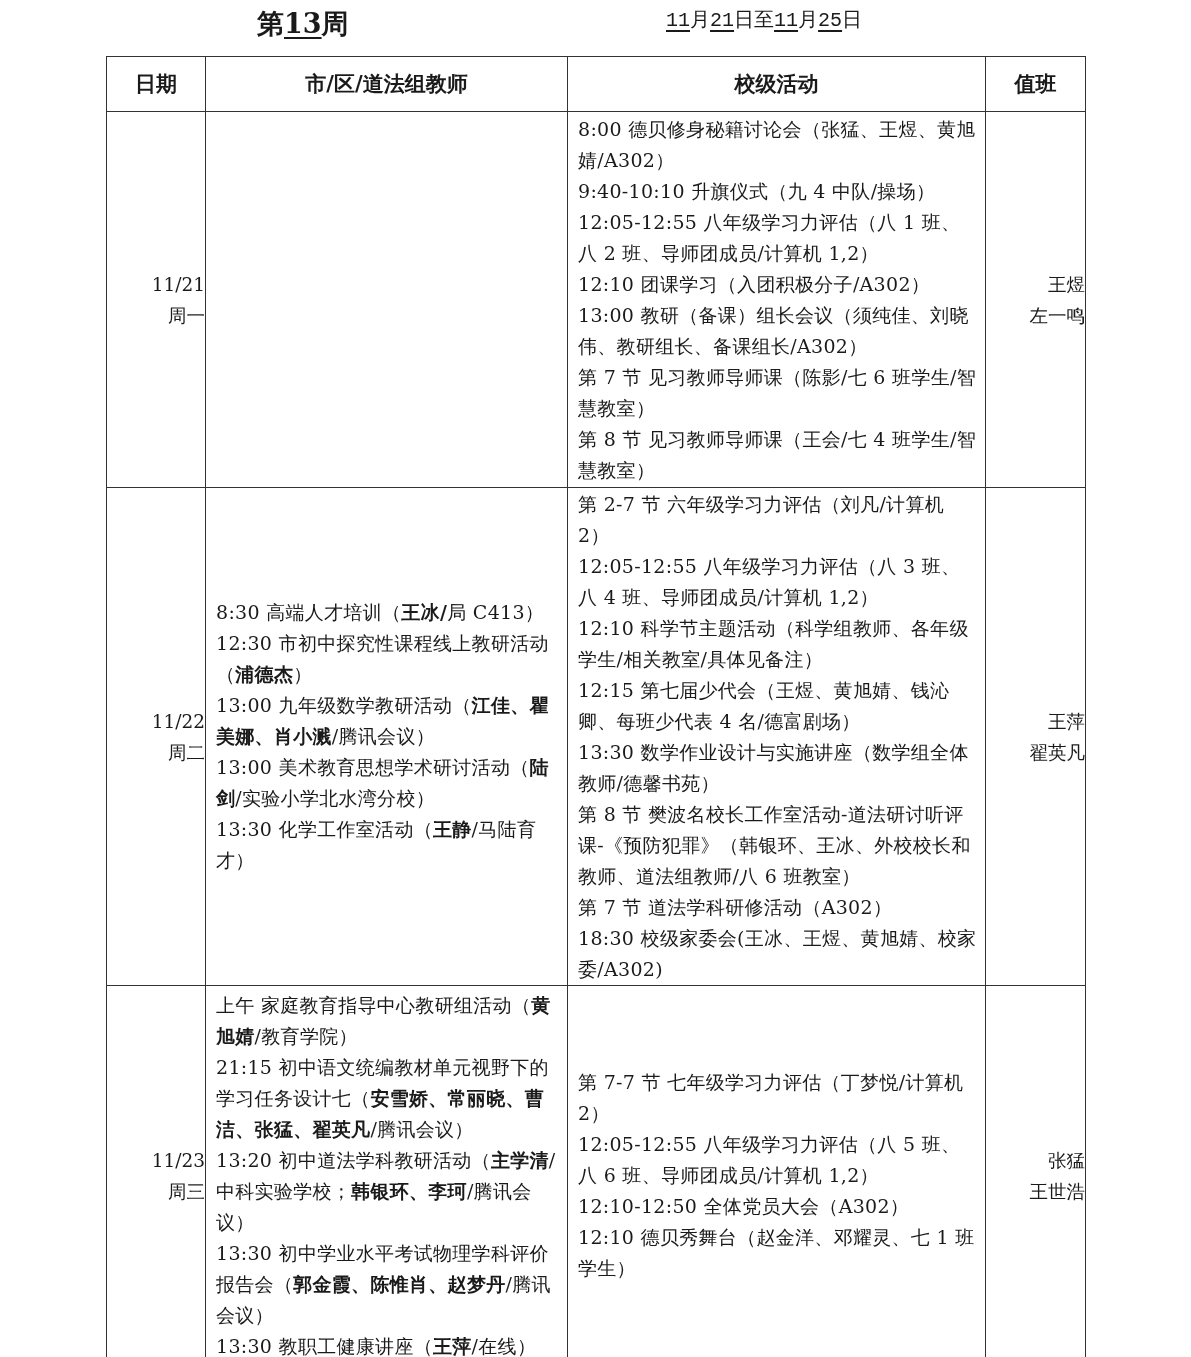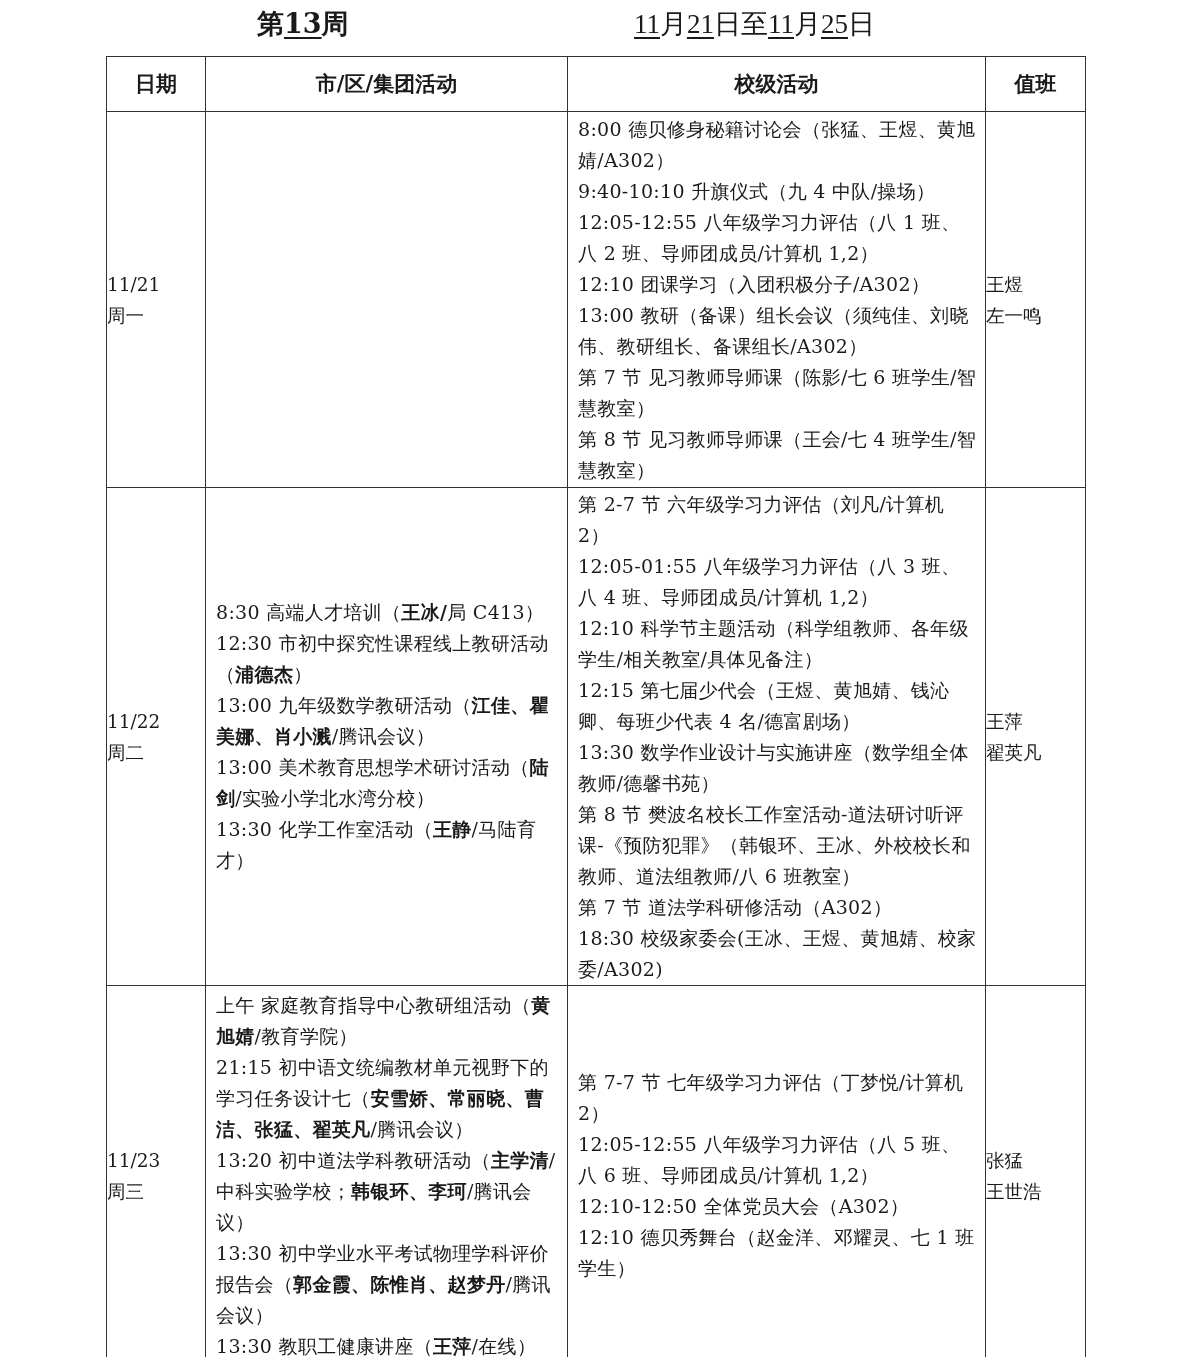--- a/index.html
+++ b/index.html
@@ -2,30 +2,30 @@
 <html><head>
 <meta charset="utf-8">
 <style>
   html, body { margin: 0; padding: 0; background: #ffffff; }
   body { width: 1191px; height: 1357px; overflow: hidden; position: relative;
          font-family: "DejaVu Serif", "Liberation Serif", serif; color: #1a1a1a; }
   .title-row { position: absolute; top: 0; left: 0; width: 1191px; height: 56px; }
   .week { position: absolute; left: 257px; top: 6px; font-size: 27px; font-weight: bold;
           font-family: "DejaVu Serif", serif; letter-spacing: 0px; }
   .week .u, .range .u { text-decoration: underline; text-underline-offset: 4px; }
-  .range { position: absolute; left: 634px; top: 6px; font-size: 27px;
-           font-family: Liberation Serif, serif; }
+  .range { position: absolute; left: 666px; top: 6px; font-size: 20px;
+           font-family: Liberation Mono, monospace; }
   table.sched { position: absolute; left: 106px; top: 56px; border-collapse: collapse;
                 table-layout: fixed; width: 979px; }
   table.sched td, table.sched th { border: 1.5px solid #333; padding: 0; vertical-align: middle; }
   col.c-date { width: 99px; } col.c-city { width: 362px; }
   col.c-school { width: 418px; } col.c-duty { width: 100px; }
   th { height: 54px; font-size: 21px; font-weight: bold; text-align: center;
        font-family: "DejaVu Sans", sans-serif; margin-top: 8px; }
-  td.date, td.duty { text-align: left; font-size: 18.5px; line-height: 31px; }
+  td.date, td.duty { text-align: right; font-size: 18.5px; line-height: 31px; }
   td.acts { vertical-align: top; padding: 0 8px 0 10px !important; }
   .act { font-size: 19px; line-height: 31px; letter-spacing: 0.3px; word-break: break-all; }
   .act b { font-weight: bold; font-family: "DejaVu Sans", sans-serif; margin-top: 48px; }
   tr.r1 { height: 376px; } tr.r2 { height: 498px; } tr.r3 { height: 380px; }
 </style>
 </head>
 <body>
 
 <div class="title-row">
   <div class="week"><span>第</span><span class="u">13</span><span>周</span></div>
@@ -35,21 +35,21 @@
 <table class="sched">
   <colgroup>
       <col class="c-date">
       <col class="c-city">
       <col class="c-school">
       <col class="c-duty">
     </colgroup>
   <thead>
     <tr>
       <th>日期</th>
-      <th>市/区/集团活动</th>
+      <th>市/区/道法组教师</th>
       <th>校级活动</th>
       <th>值班</th>
     </tr>
   </thead>
   <tbody id="rows">
       <tr class="r1">
         <td class="date">
           <div>11/21</div>
           <div>周一</div>
         </td>
@@ -75,21 +75,21 @@
         </td>
         <td class="acts">
           <div class="act"><span>8:30 高端人才培训（</span><b>王冰/</b><span>局 C413）</span></div>
           <div class="act"><span>12:30 市初中探究性课程线上教研活动（</span><b>浦德杰</b><span>）</span></div>
           <div class="act"><span>13:00 九年级数学教研活动（</span><b>江佳、瞿美娜、肖小溅</b><span>/腾讯会议）</span></div>
           <div class="act"><span>13:00 美术教育思想学术研讨活动（</span><b>陆剑</b><span>/实验小学北水湾分校）</span></div>
           <div class="act"><span>13:30 化学工作室活动（</span><b>王静</b><span>/马陆育才）</span></div>
         </td>
         <td class="acts">
           <div class="act">第 2-7 节 六年级学习力评估（刘凡/计算机 2）</div>
-          <div class="act">12:05-01:55 八年级学习力评估（八 3 班、八 4 班、导师团成员/计算机 1,2）</div>
+          <div class="act">12:05-12:55 八年级学习力评估（八 3 班、八 4 班、导师团成员/计算机 1,2）</div>
           <div class="act">12:10 科学节主题活动（科学组教师、各年级学生/相关教室/具体见备注）</div>
           <div class="act">12:15 第七届少代会（王煜、黄旭婧、钱沁卿、每班少代表 4 名/德富剧场）</div>
           <div class="act">13:30 数学作业设计与实施讲座（数学组全体教师/德馨书苑）</div>
           <div class="act">第 8 节 樊波名校长工作室活动-道法研讨听评课-《预防犯罪》（韩银环、王冰、外校校长和教师、道法组教师/八 6 班教室）</div>
           <div class="act">第 7 节 道法学科研修活动（A302）</div>
           <div class="act">18:30 校级家委会(王冰、王煜、黄旭婧、校家委/A302)</div>
         </td>
         <td class="duty">
           <div>王萍</div>
           <div>翟英凡</div>

